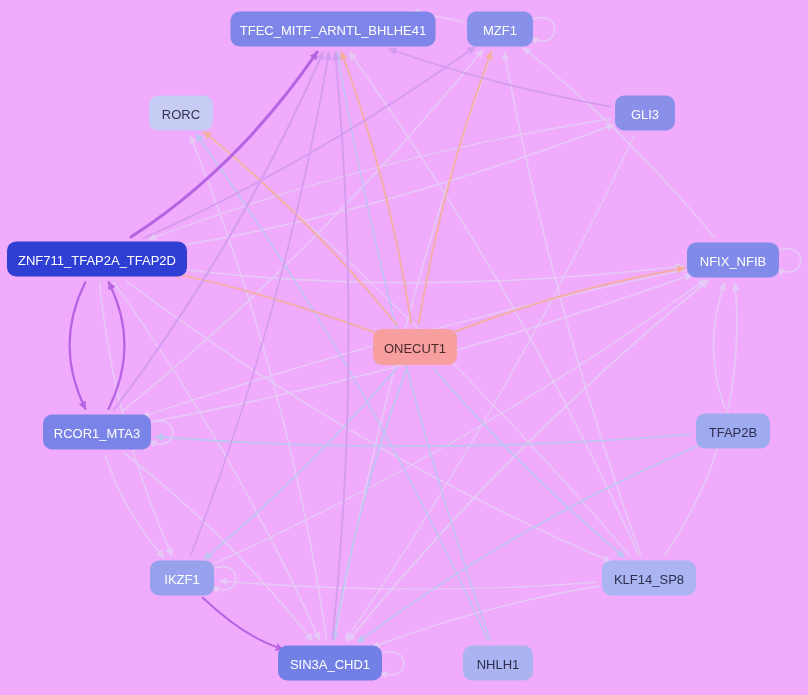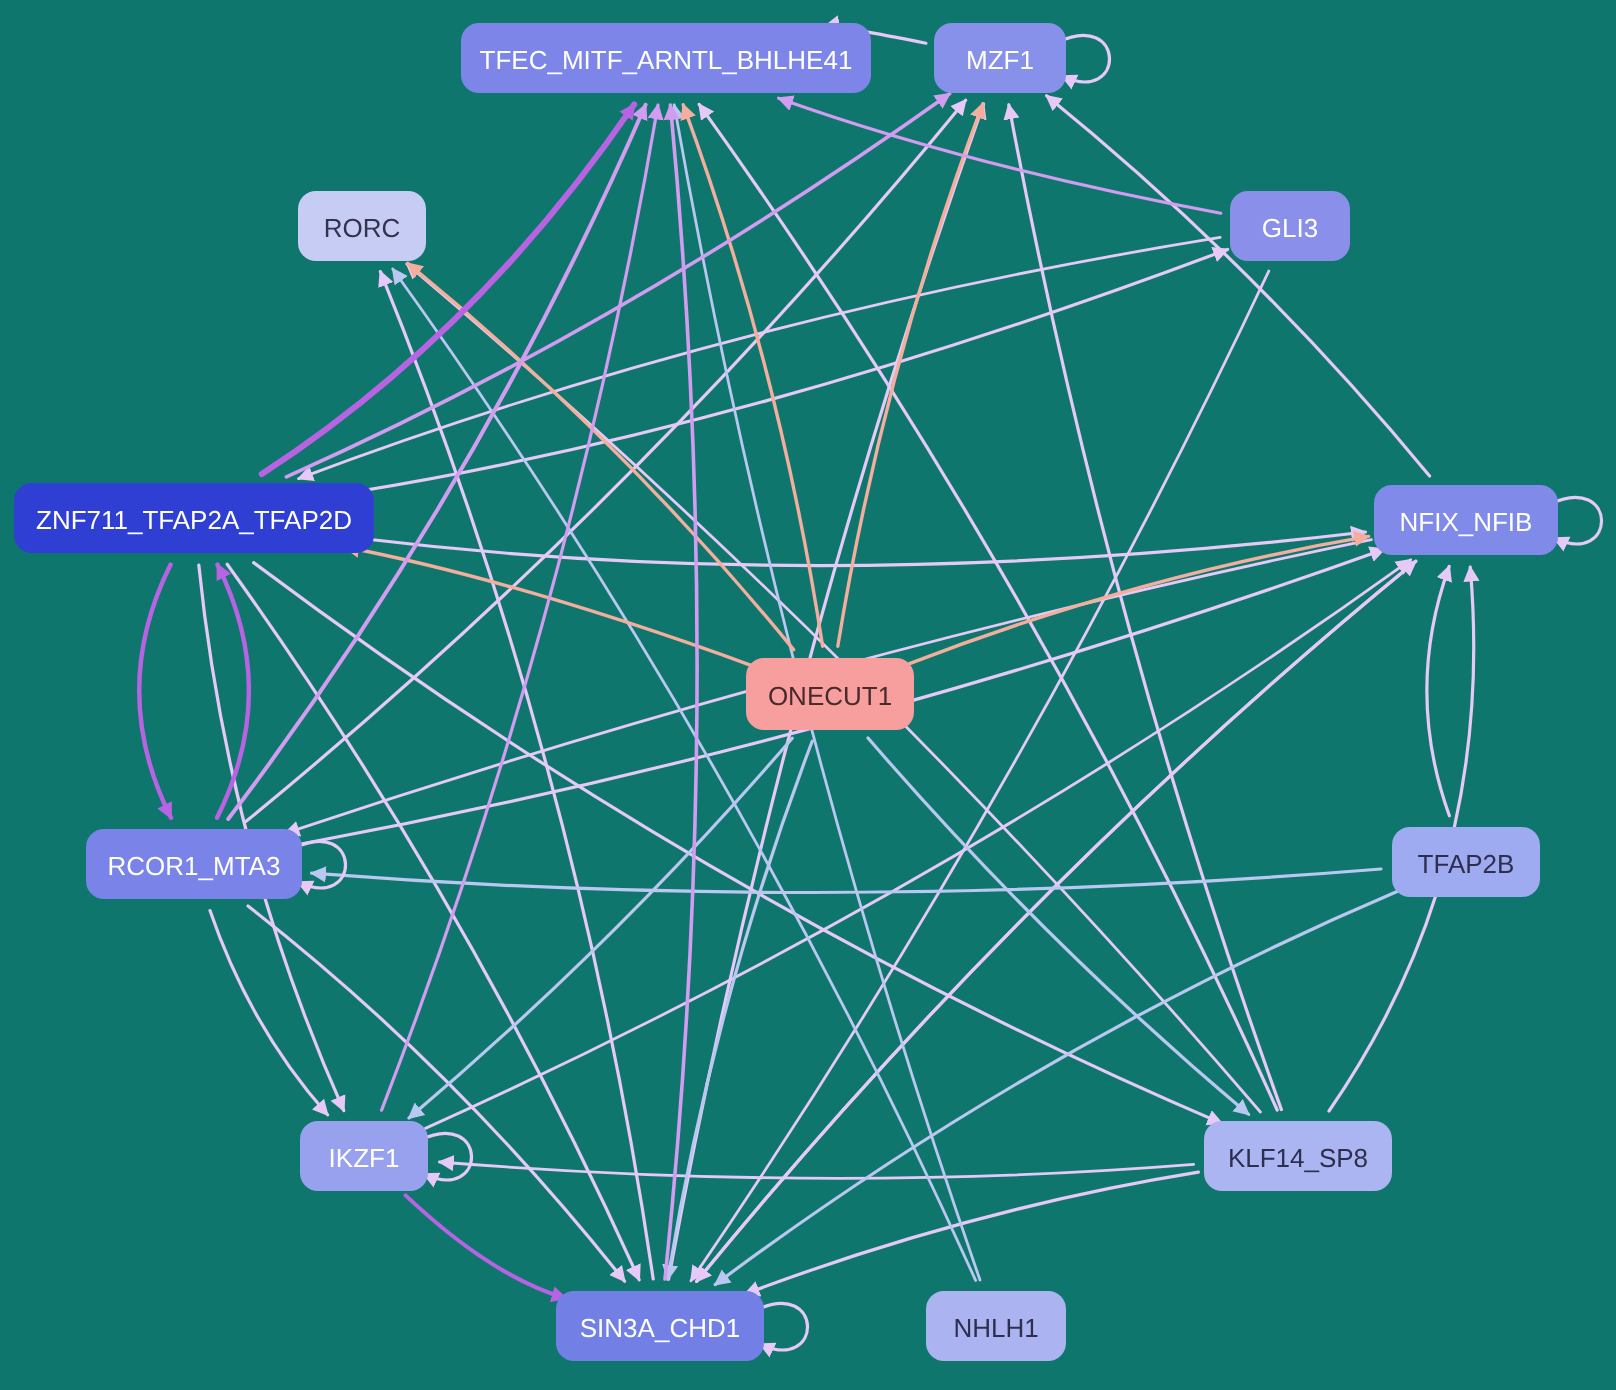--- a/index.html
+++ b/index.html
@@ -1,20 +1,20 @@
 <!DOCTYPE html>
 <html><head>
 <meta charset="utf-8">
 <style>
   html, body { margin: 0; padding: 0; background: #ffffff; }
   #stage {
     position: relative;
     width: 808px;
     height: 695px;
-    background: #0f766e;
+    background: #f0abfc;
     overflow: hidden;
     font-family: "Liberation Sans", sans-serif;
   }
   #net { position: absolute; top: 0; left: 0; }
   .node-rect { stroke: none; }
   .node-label {
     font-family: "Liberation Sans", sans-serif;
     font-size: 13px;
     pointer-events: none;
   }

